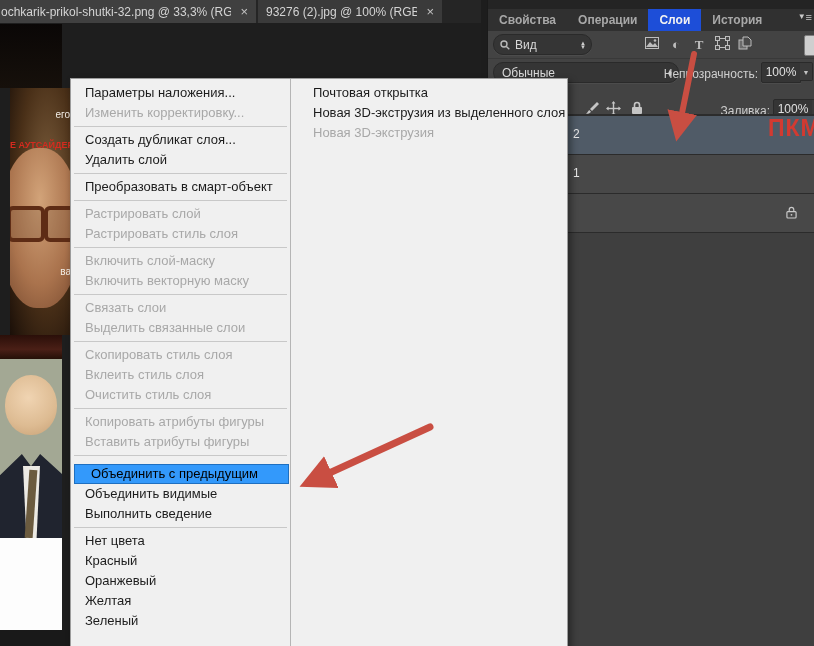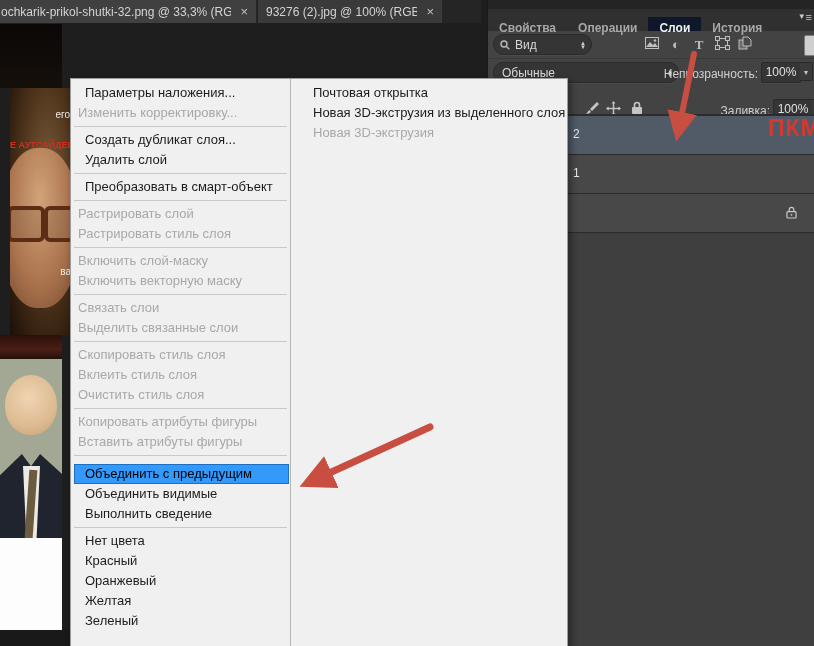--- a/index.html
+++ b/index.html
@@ -38,22 +38,22 @@
   .baby-shirt{position:absolute;left:23px;bottom:0;width:17px;height:72px;background:#eceae4;
               clip-path:polygon(0 0,100% 0,80% 100%,20% 100%);}
   .baby-tie{position:absolute;left:27px;bottom:0;width:8px;height:68px;background:#6b5b3f;transform:rotate(4deg);}
   #photo-white{top:515px;height:92px;background:#fdfdfd;}
   #photo-bottom{top:607px;height:16px;background:#191919;width:481px;}
 
   
   #panel{position:absolute;left:487px;top:0;width:327px;height:646px;background:#434343;z-index:1;border-left:1px solid #1a1a1a;}
   #panel-top{position:absolute;left:0;top:0;width:100%;height:9px;background:#242424;}
   #panel-tabs{position:absolute;left:0;top:9px;width:100%;height:22px;background:#303030;display:flex;}
-  .panel-tab{padding:0 11px;line-height:22px;font-size:12px;font-weight:bold;color:#a8a8a8;margin-top:8px;}
-  .panel-tab.active{background:#0f172a;color:#f2f2f2;}
+  .panel-tab{padding:0 11px;line-height:22px;font-size:12px;font-weight:bold;color:#a8a8a8;}
+  .panel-tab.active{background:#1d4ed8;color:#f2f2f2;}
   #panel-menu{position:absolute;right:3px;top:12px;color:#c8c8c8;font-size:11px;line-height:1;}
   #panel-menu .chev{font-size:8px;vertical-align:2px;}
 
   #filter-row{position:absolute;left:0;top:31px;width:100%;height:27px;border-bottom:1px solid #393939;}
   .inset{background:#353535;border:1px solid #2a2a2a;border-radius:10px;box-shadow:0 1px 0 rgba(255,255,255,.05);}
   #kind-combo{position:absolute;left:5px;top:3px;width:97px;height:19px;display:flex;align-items:center;color:#d8d8d8;font-size:12px;}
   #kind-combo svg{margin:0 5px 0 6px;}
   .spinner{margin-left:auto;margin-right:5px;display:flex;flex-direction:column;line-height:4px;font-size:6px;color:#cfcfcf;}
   .f-icon{position:absolute;top:5px;width:18px;height:17px;color:#bdbdbd;text-align:center;font-size:13px;line-height:17px;}
   #fi-0{left:155px;} #fi-1{left:179px;} #fi-2{left:202px;font-weight:bold;font-family:"Liberation Serif",serif;}
@@ -77,22 +77,22 @@
   .layer-num{position:absolute;left:85px;top:11px;font-size:12px;color:#e8e8e8;}
   .bg-lock{position:absolute;right:18px;top:11px;color:#c9c9c9;}
 
   
   #context-menu{position:absolute;left:70px;top:78px;width:498px;height:590px;background:#f0f0f0;
                 border:1px solid #9c9c9c;box-shadow:3px 3px 7px rgba(0,0,0,.4);display:flex;z-index:8;box-sizing:border-box;}
   #menu-left{width:220px;border-right:1px solid #b5b5b5;padding-top:4px;box-sizing:border-box;}
   #menu-right{flex:1;padding-top:4px;}
   .m-item{height:20px;line-height:20px;font-size:13px;color:#1c1c1c;padding-left:14px;white-space:nowrap;overflow:hidden;}
   #menu-right .m-item{padding-left:22px;}
-  .m-item.disabled{color:#a8a8a8;padding-left:7px;}
-  .m-item.hl{height:18px;line-height:18px;margin:8px 1px 0 3px;padding-left:10px;color:#000;}
+  .m-item.disabled{color:#a8a8a8;}
+  .m-item.hl{height:18px;line-height:18px;margin:8px 1px 0 3px;padding-left:16px;color:#000;}
   .m-sep{height:1px;background:#c8c8c8;margin:3px 3px;}
 
   
   #pkm{position:absolute;left:768px;top:115px;font-size:23px;font-weight:bold;letter-spacing:1px;z-index:9;}
   #arrows{position:absolute;left:0;top:0;z-index:9;pointer-events:none;}
 </style>
 </head>
 <body>
 
 <div id="screen">

